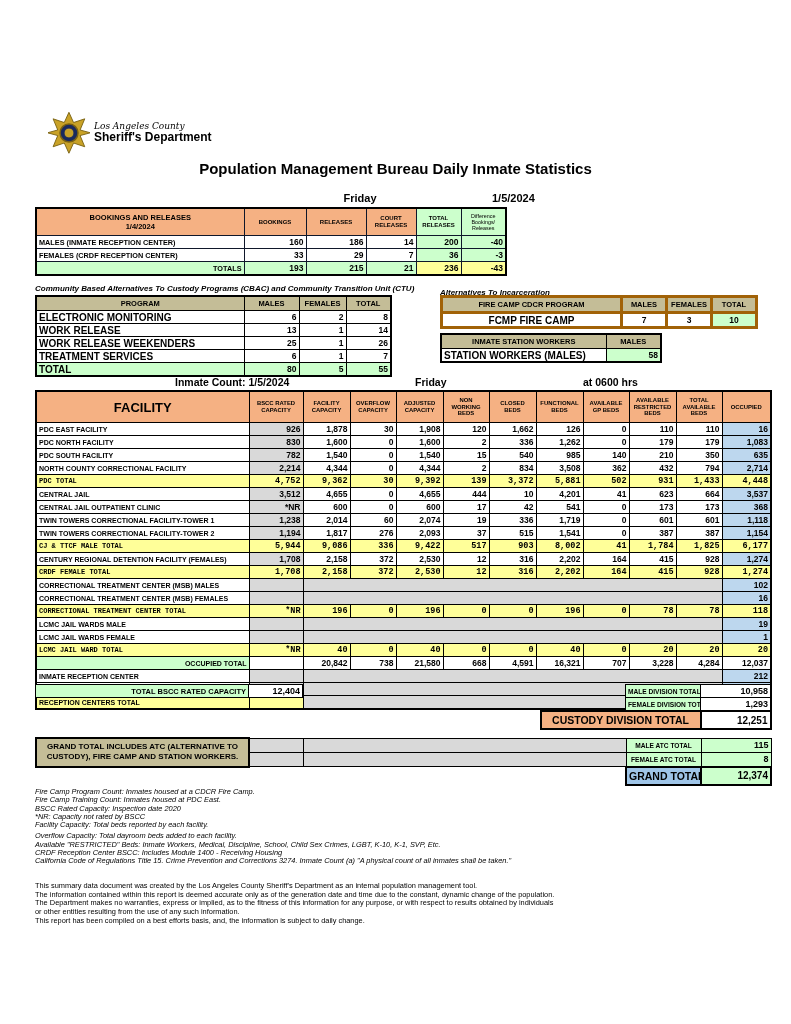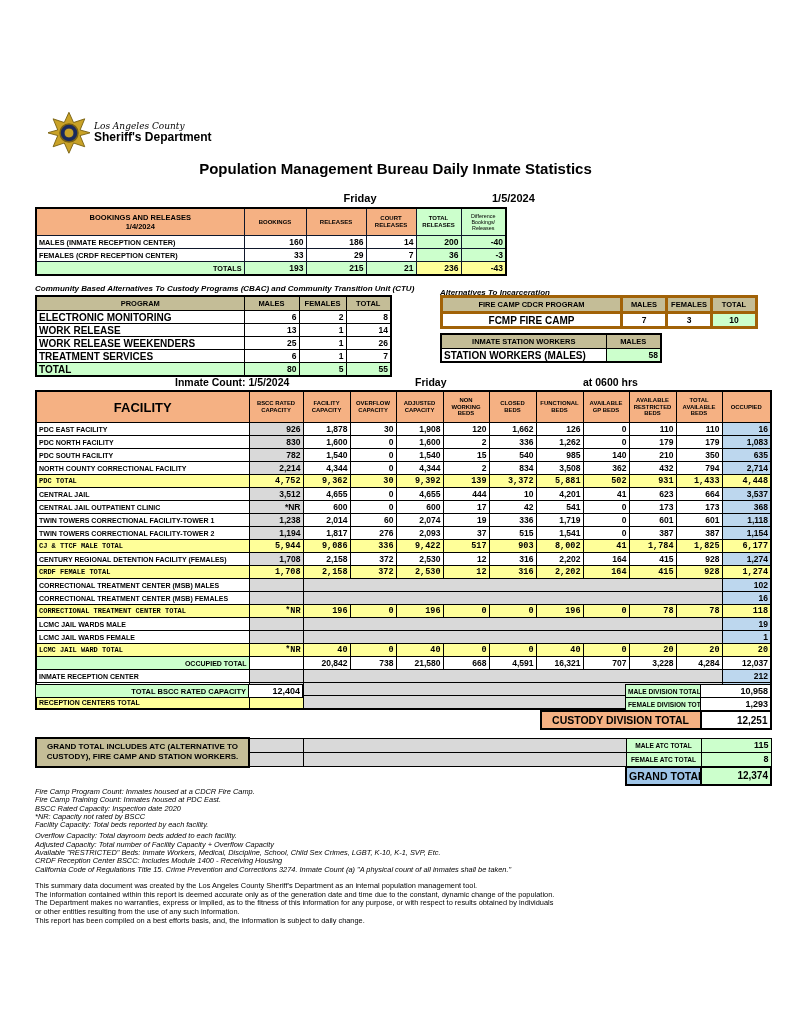--- a/index.html
+++ b/index.html
@@ -613,21 +613,20 @@
     </tbody>
   </table>
 
   <div class="footnotes" id="footnotes">
       <div class="fn">Fire Camp Program Count: Inmates housed at a CDCR Fire Camp.</div>
       <div class="fn">Fire Camp Training Count: Inmates housed at PDC East.</div>
       <div class="fn">BSCC Rated Capacity: Inspection date 2020</div>
       <div class="fn">*NR: Capacity not rated by BSCC</div>
       <div class="fn">Facility Capacity: Total beds reported by each facility.</div>
       <div class="fn gap">Overflow Capacity: Total dayroom beds added to each facility.</div>
-      <div class="fn">Adjusted Capacity: Total number of Facility Capacity + Overflow Capacity</div>
       <div class="fn">Available "RESTRICTED" Beds: Inmate Workers, Medical, Discipline, School, Child Sex Crimes,  LGBT, K-10, K-1, SVP, Etc.</div>
       <div class="fn">CRDF Reception Center BSCC: Includes Module 1400 - Receiving Housing</div>
       <div class="fn">California Code of Regulations Title 15. Crime Prevention and Corrections 3274. Inmate Count (a) "A physical count of all inmates shall be taken."</div>
     </div>
   <div class="disclaimer" id="disclaimer">
       <div class="dl">This summary data document was created by the Los Angeles County Sheriff's Department as an internal population management tool.</div>
       <div class="dl">The information contained within this report is deemed accurate only as of the generation date and time due to the constant, dynamic change of the population.</div>
       <div class="dl">The Department makes no warranties, express or implied, as to the fitness of this information for any purpose, or with respect to results obtained by individuals</div>
       <div class="dl">or other entities resulting from the use of any such information.</div>
       <div class="dl">This report has been compiled on a best efforts basis, and, the information is subject to daily change.</div>

